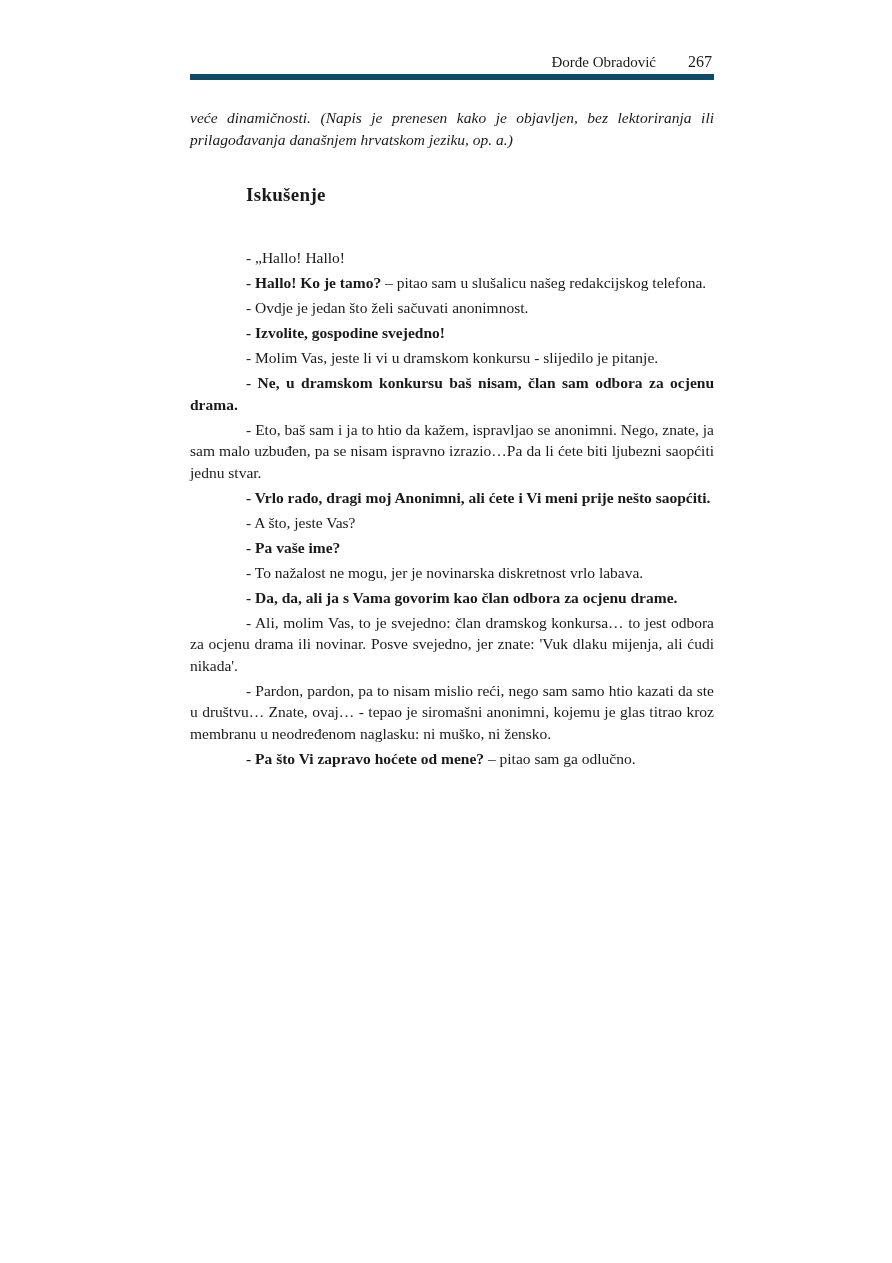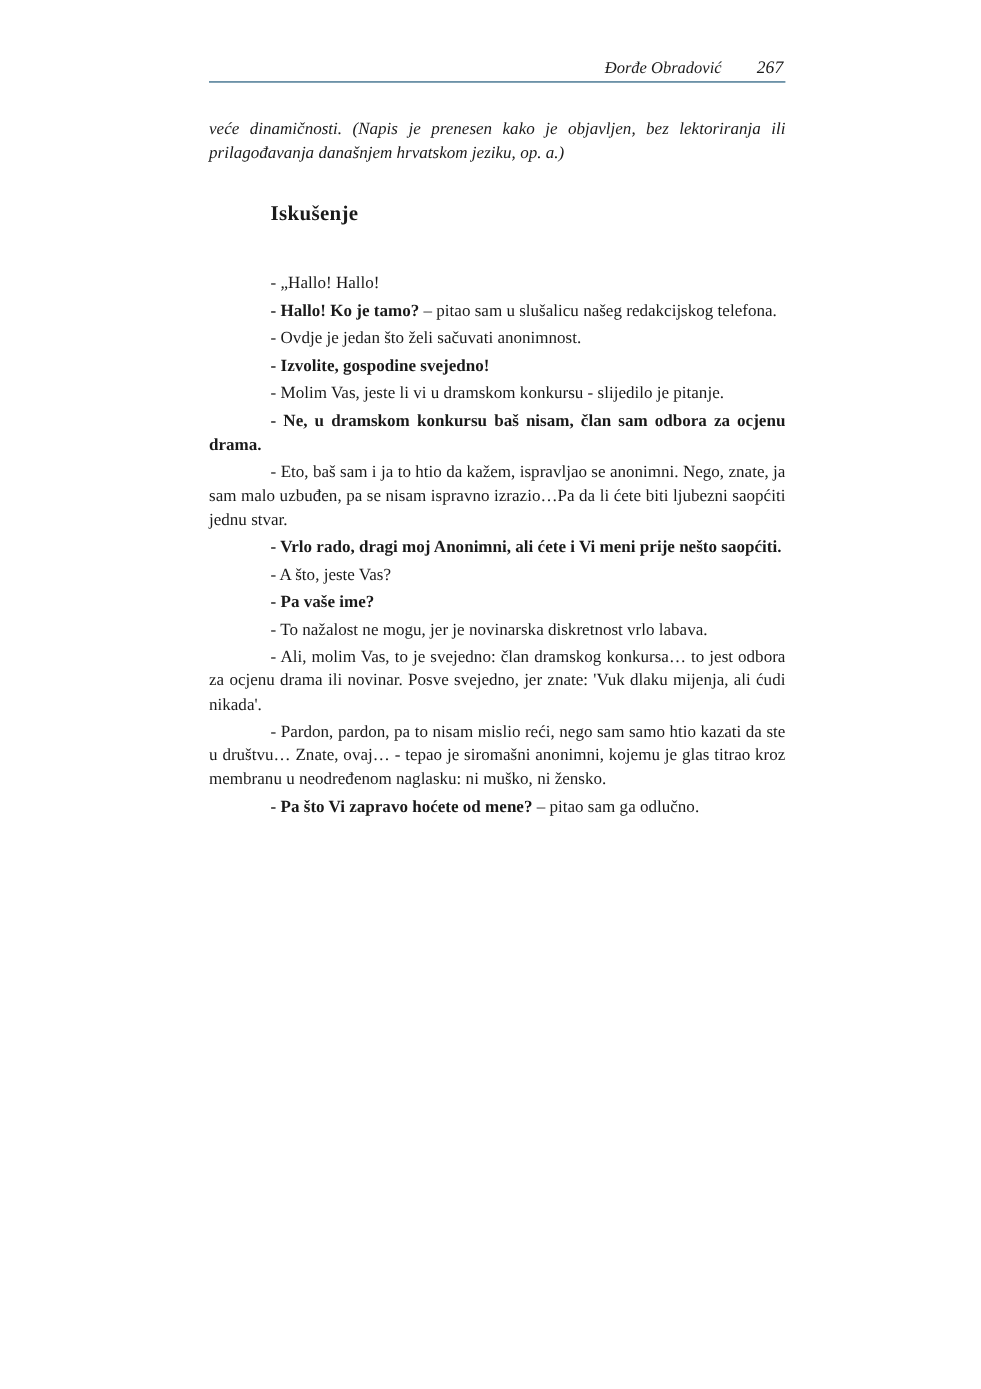--- a/index.html
+++ b/index.html
@@ -20,23 +20,22 @@
       left: 190px;
       top: 0;
       width: 524px;
     }
     .running-header {
       position: absolute;
       left: 0;
       top: 52px;
       width: 524px;
       height: 22px;
-      border-bottom: 1px solid #0c4a6e;
+      border-bottom: 6px solid #0c4a6e;
       font-size: 15px;
-      font-style: italic;
     }
     .running-header .author {
       position: absolute;
       right: 58px;
       top: 2px;
     }
     .running-header .page-num {
       position: absolute;
       right: 2px;
       top: 1px;
@@ -101,18 +100,19 @@
     <p class="para"><span class="b">- Hallo! Ko je tamo?</span><span> – pitao sam u slušalicu našeg redakcijskog telefona.</span></p>
     <p class="para"><span class="b"></span><span>- Ovdje je jedan što želi sačuvati anonimnost.</span></p>
     <p class="para"><span class="b">- Izvolite, gospodine svejedno!</span><span></span></p>
     <p class="para"><span class="b"></span><span>- Molim Vas, jeste li vi u  dramskom konkursu - slijedilo je pitanje.</span></p>
     <p class="para"><span class="b">- Ne, u dramskom konkursu baš nisam, član sam odbora za ocjenu drama.</span><span></span></p>
     <p class="para"><span class="b"></span><span>- Eto, baš sam i ja to htio da kažem, ispravljao se anonimni. Nego, znate, ja sam malo uzbuđen, pa se nisam ispravno izrazio…Pa da li ćete biti ljubezni saopćiti jednu stvar.</span></p>
     <p class="para"><span class="b">- Vrlo rado, dragi moj Anonimni, ali ćete i Vi meni prije nešto saopćiti.</span><span></span></p>
     <p class="para"><span class="b"></span><span>- A što, jeste Vas?</span></p>
     <p class="para"><span class="b">- Pa vaše ime?</span><span></span></p>
     <p class="para"><span class="b"></span><span>- To nažalost ne mogu, jer je novinarska diskretnost vrlo labava.</span></p>
+    <p class="para"><span class="b">- Da, da, ali ja s Vama govorim kao član odbora za ocjenu drame.</span><span></span></p>
     <p class="para"><span class="b"></span><span>- Ali, molim Vas, to je svejedno: član dramskog konkursa… to jest odbora za ocjenu drama ili novinar. Posve svejedno, jer znate: 'Vuk dlaku mijenja, ali ćudi nikada'.</span></p>
     <p class="para"><span class="b"></span><span>- Pardon, pardon, pa to nisam mislio reći, nego sam samo htio kazati da ste u društvu… Znate, ovaj… - tepao je siromašni anonimni, kojemu je glas titrao kroz membranu u neodređenom naglasku: ni muško, ni žensko.</span></p>
     <p class="para last"><span class="b">- Pa što Vi zapravo hoćete od mene?</span><span> – pitao sam ga odlučno.</span></p>
   </div>
 
 </div>
 
 </body></html>

